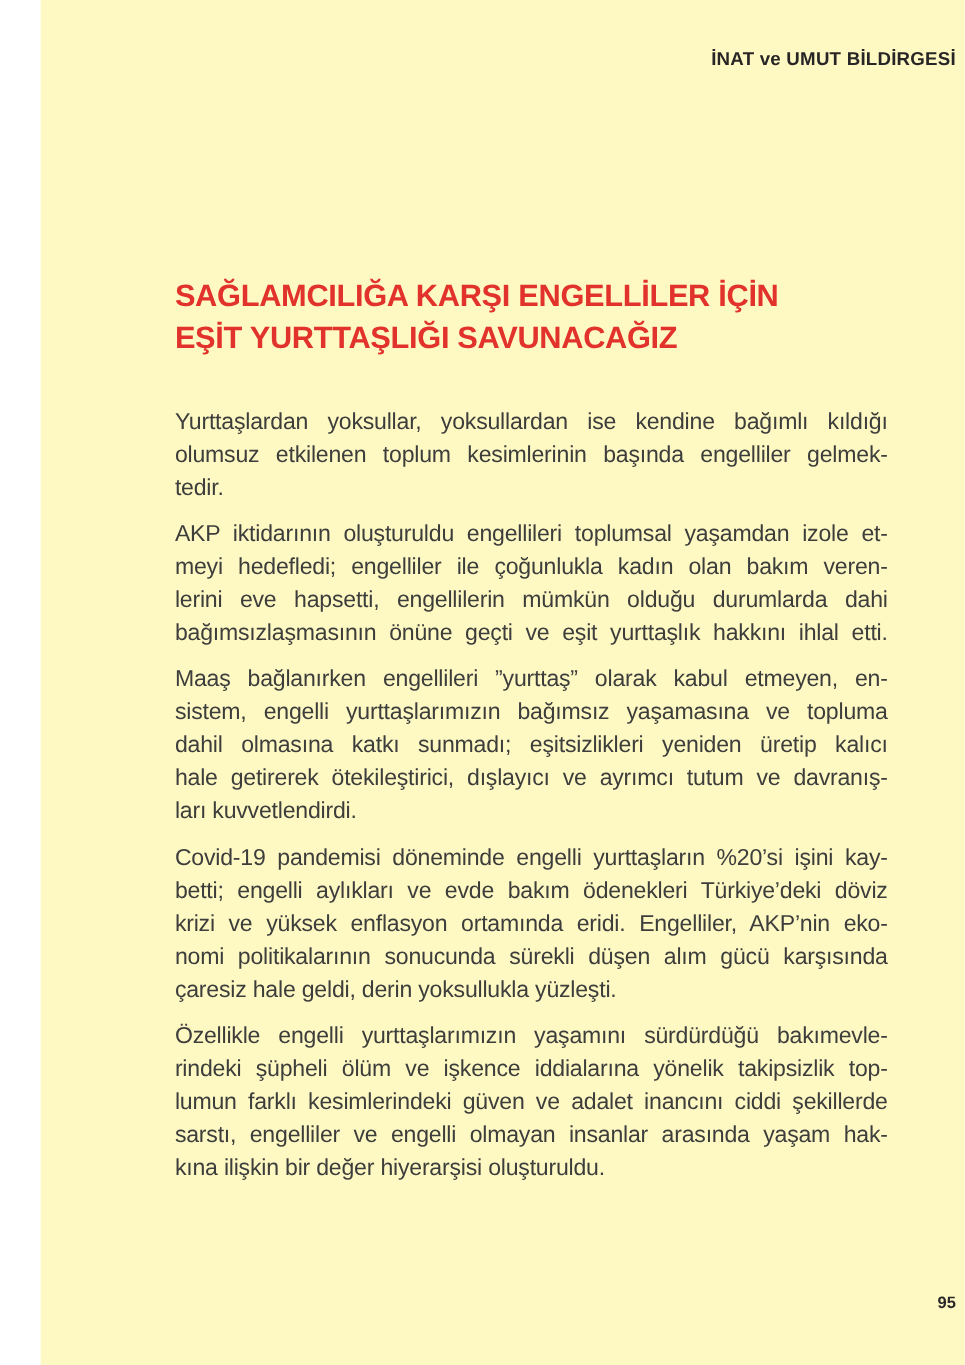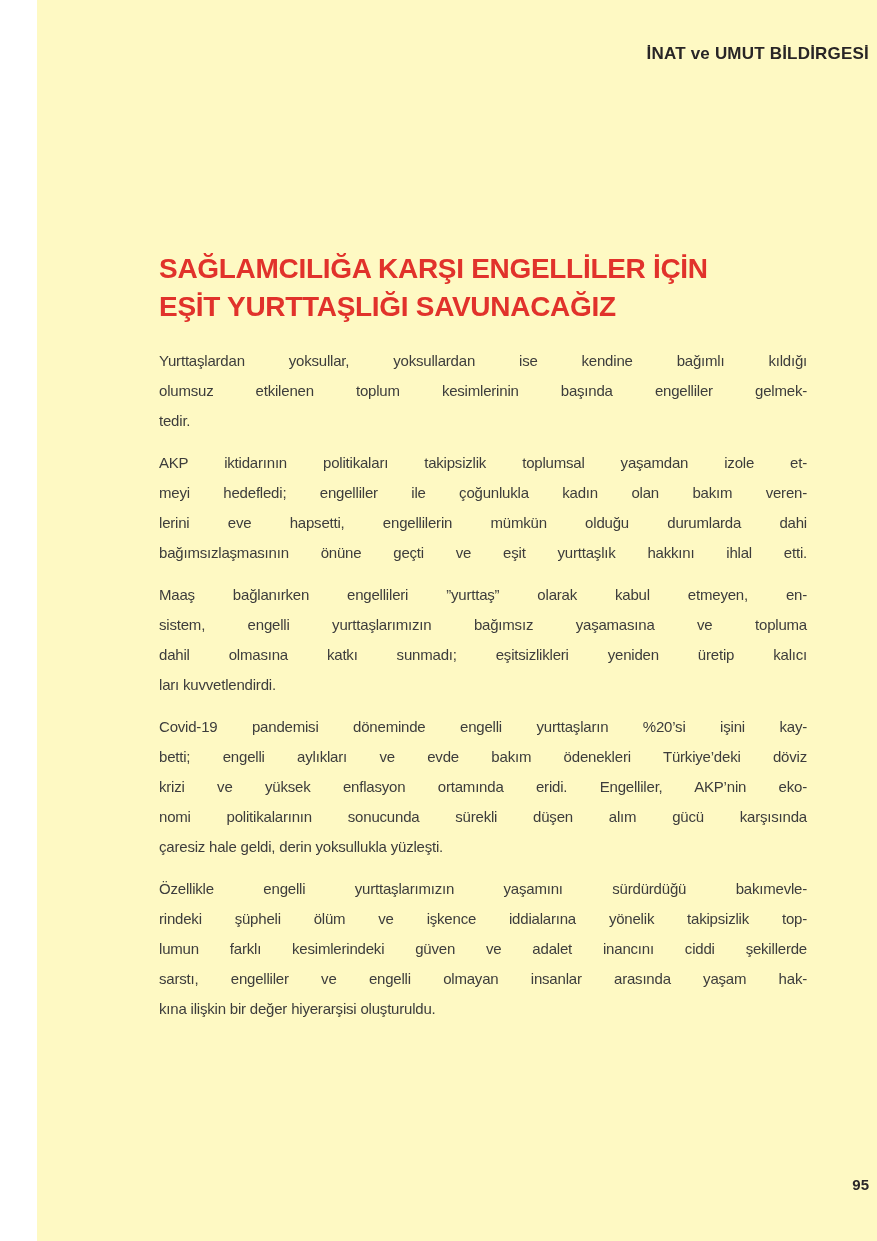--- a/index.html
+++ b/index.html
@@ -32,24 +32,24 @@
     left: 122px;
     width: 648px;
     color: #e1322b;
     font-weight: 700;
     font-size: 28px;
     line-height: 38px;
     letter-spacing: -0.3px;
   }
   .body-text {
     position: absolute;
-    top: 346px;
+    top: 369px;
     left: 122px;
     width: 648px;
-    font-size: 15px;
+    font-size: 21px;
     line-height: 30px;
     color: #3d3d3c;
     letter-spacing: -0.2px;
   }
   .para {
     margin: 0 0 12px 0;
   }
   .line {
     text-align: justify;
     text-align-last: justify;
@@ -80,30 +80,31 @@
 
   <div class="body-text">
 
     <div class="para">
       <div class="line">Yurttaşlardan yoksullar, yoksullardan ise kendine bağımlı kıldığı</div>
       <div class="line">olumsuz etkilenen toplum kesimlerinin başında engelliler gelmek-</div>
       <div class="line short">tedir.</div>
     </div>
 
     <div class="para">
-      <div class="line">AKP iktidarının politikaları takipsizlik toplumsal yaşamdan izole et-</div>
+      <div class="line">AKP iktidarının oluşturuldu engellileri toplumsal yaşamdan izole et-</div>
       <div class="line">meyi hedefledi; engelliler ile çoğunlukla kadın olan bakım veren-</div>
       <div class="line">lerini eve hapsetti, engellilerin mümkün olduğu durumlarda dahi</div>
       <div class="line">bağımsızlaşmasının önüne geçti ve eşit yurttaşlık hakkını ihlal etti.</div>
     </div>
 
     <div class="para">
       <div class="line">Maaş bağlanırken engellileri ”yurttaş” olarak kabul etmeyen, en-</div>
       <div class="line">sistem, engelli yurttaşlarımızın bağımsız yaşamasına ve topluma</div>
       <div class="line">dahil olmasına katkı sunmadı; eşitsizlikleri yeniden üretip kalıcı</div>
+      <div class="line">hale getirerek ötekileştirici, dışlayıcı ve ayrımcı tutum ve davranış-</div>
       <div class="line short">ları kuvvetlendirdi.</div>
     </div>
 
     <div class="para">
       <div class="line">Covid-19 pandemisi döneminde engelli yurttaşların %20’si işini kay-</div>
       <div class="line">betti; engelli aylıkları ve evde bakım ödenekleri Türkiye’deki döviz</div>
       <div class="line">krizi ve yüksek enflasyon ortamında eridi. Engelliler, AKP’nin eko-</div>
       <div class="line">nomi politikalarının sonucunda sürekli düşen alım gücü karşısında</div>
       <div class="line short">çaresiz hale geldi, derin yoksullukla yüzleşti.</div>
     </div>

